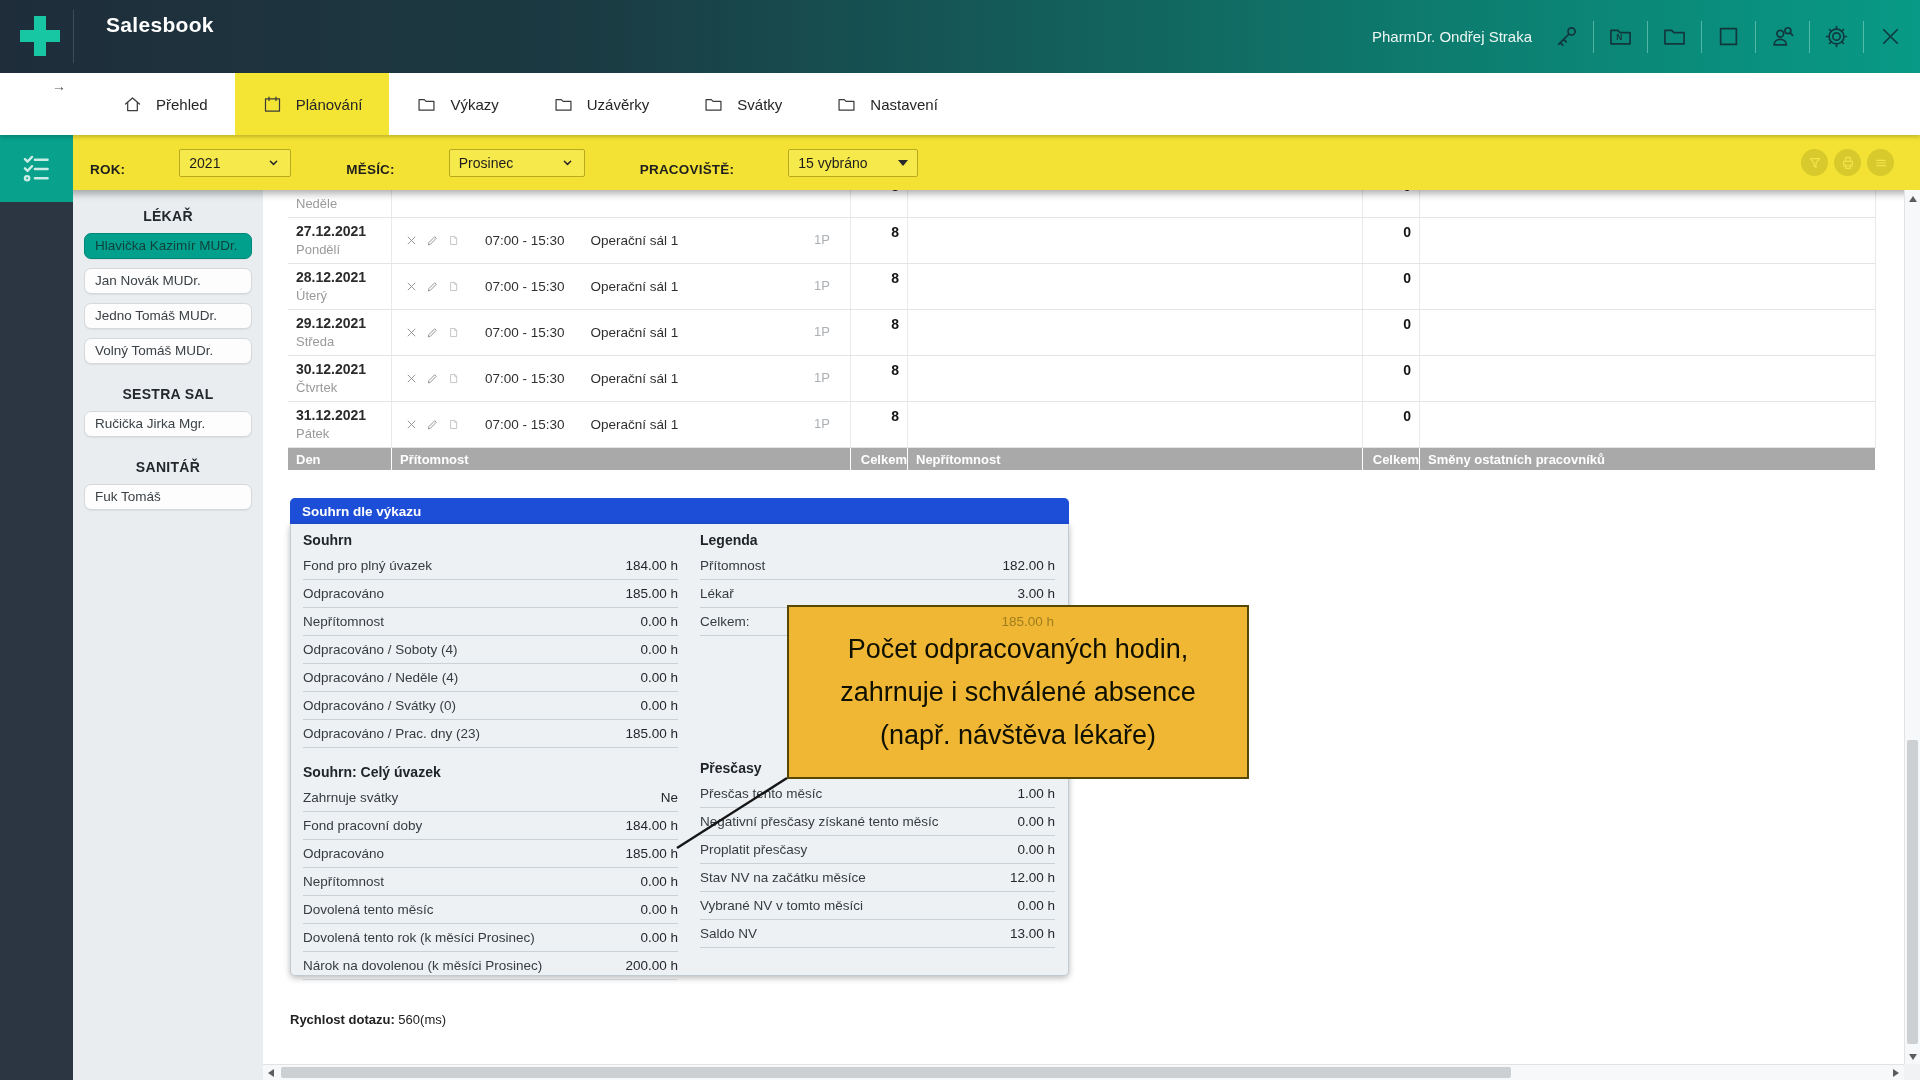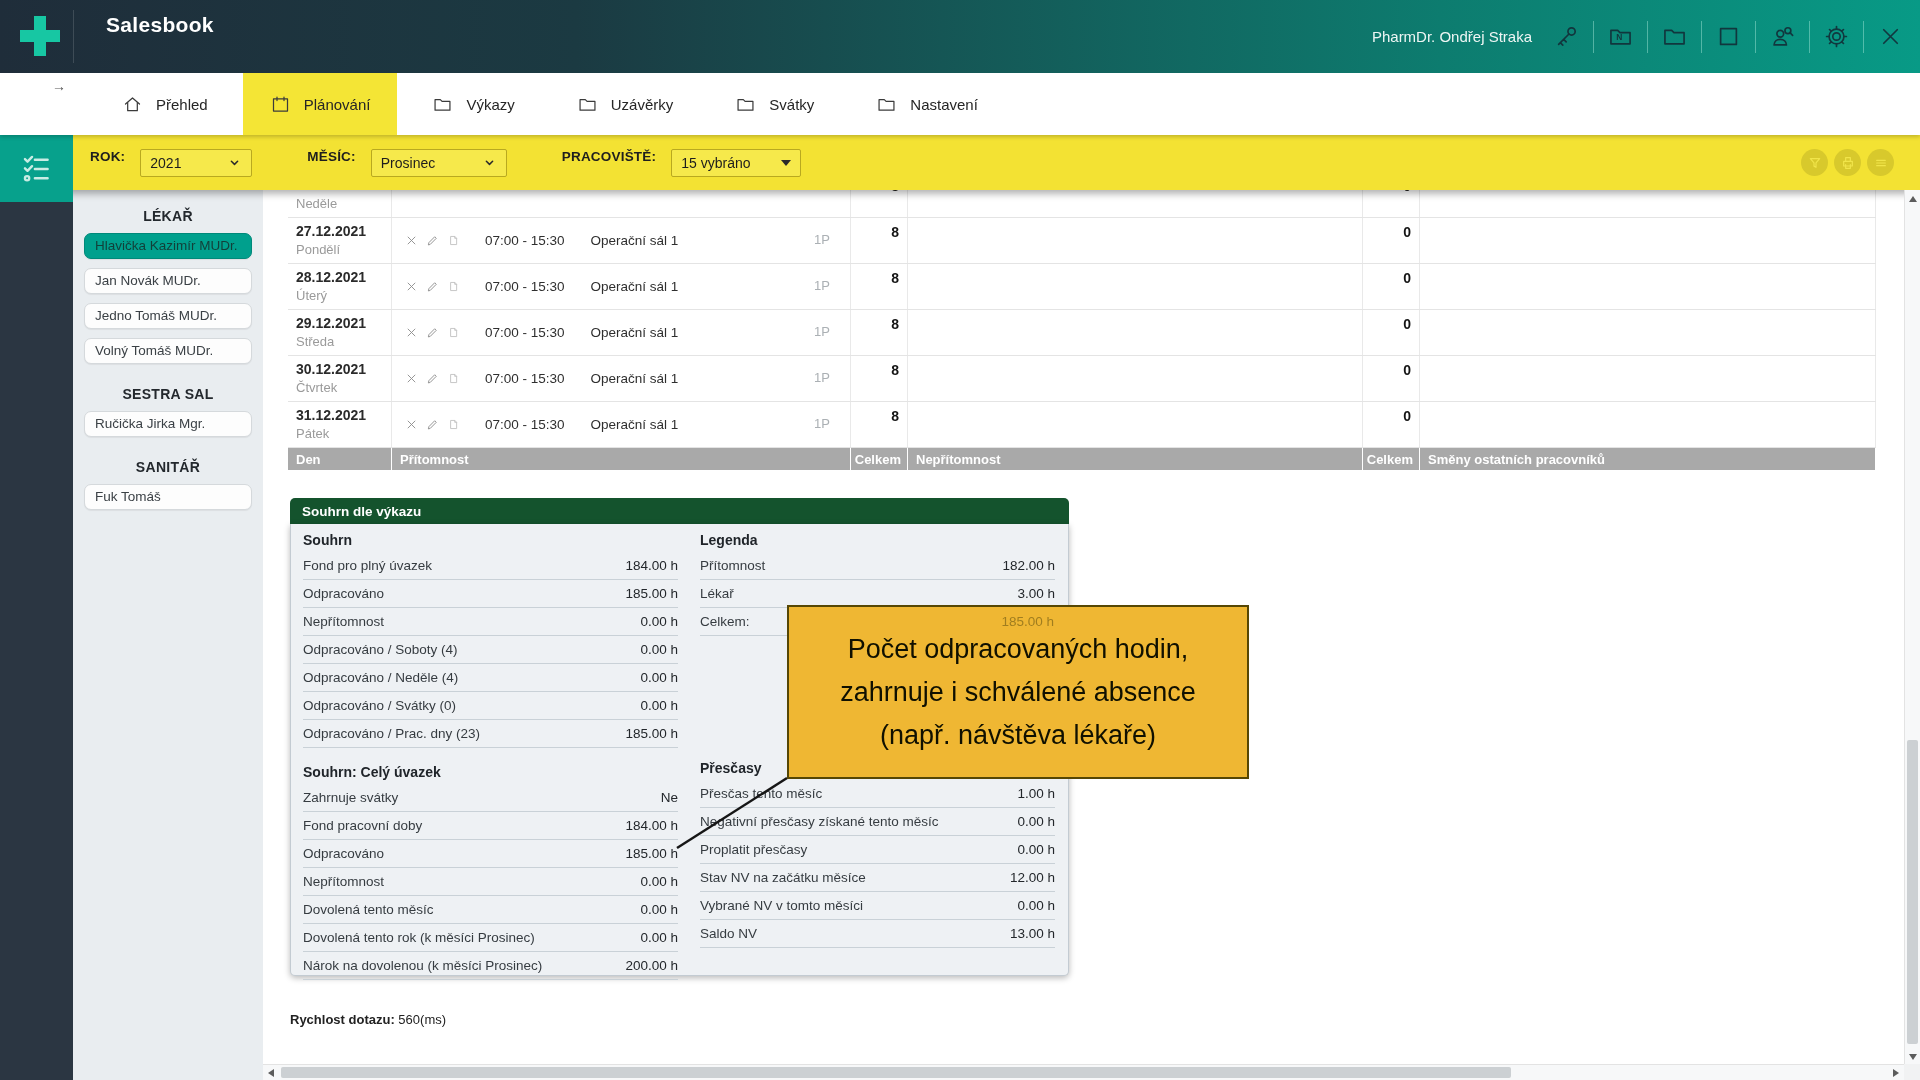--- a/index.html
+++ b/index.html
@@ -18,30 +18,30 @@
   .topbar-right{position:absolute;right:16px;top:0;height:73px;display:flex;align-items:center;gap:13px;}
   .user-name{color:#eef6f4;font-size:15px;margin-right:8px;cursor:pointer;}
   .tb-icon{width:27px;height:27px;color:#132833;opacity:.85;cursor:pointer;}
   .tb-icon svg{width:27px;height:27px;}
   .tb-div{width:1px;height:32px;background:rgba(170,235,220,.45);}
 
   
   .navbar{position:absolute;left:0;top:73px;width:100%;height:62px;background:#fff;z-index:40;
           box-shadow:0 2px 4px rgba(0,0,0,.2);}
   .nav-arrow{position:absolute;left:52px;top:5px;font-size:14px;color:#555;}
-  .tabs{position:absolute;left:95px;top:0;height:62px;display:flex;gap:8px;}
+  .tabs{position:absolute;left:95px;top:0;height:62px;display:flex;}
   .tab{display:flex;align-items:center;gap:13px;padding:0 27px;cursor:pointer;}
   .tab.active{background:#f4e535;}
   .tab .ic{width:21px;height:21px;color:#3b3b3b;stroke-width:1.4;}
   .tab-label{font-size:15px;color:#262626;}
 
   
   .filterbar{position:absolute;left:0;top:135px;width:100%;height:55px;background:#f3e233;z-index:4;
              box-shadow:0 4px 7px rgba(0,0,0,.3);display:flex;align-items:center;padding-left:90px;box-sizing:border-box;}
-  .f-group{display:flex;align-items:flex-start;margin-right:55px;}
+  .f-group{display:flex;align-items:flex-end;margin-right:55px;gap:39px;}
   .f-label{font-size:13.5px;font-weight:bold;color:#1e1e1e;margin-right:15px;letter-spacing:.2px;}
   .f-select{display:flex;align-items:center;justify-content:space-between;height:28px;background:#f6e94b;
             border:1px solid #b9a91f;border-radius:2px;padding:0 9px;font-size:14px;color:#1d1d1d;cursor:pointer;box-sizing:border-box;}
   .f-select .ic{width:15px;height:15px;stroke-width:2.4;color:#2a2a2a;margin-left:10px;}
   .caret{width:0;height:0;border-left:5px solid transparent;border-right:5px solid transparent;border-top:6px solid #2a2a2a;margin-left:10px;}
   .fb-actions{position:absolute;right:26px;top:14px;display:flex;gap:6px;}
   .circle-btn{width:27px;height:27px;border-radius:50%;background:#d8c92c;display:flex;align-items:center;justify-content:center;cursor:pointer;}
   .circle-btn .ic{width:16px;height:16px;color:#f1e54a;stroke-width:1.8;}
 
   
@@ -70,25 +70,25 @@
   .row-icons{display:flex;align-items:center;gap:6px;margin-left:12px;}
   .row-icons .ic{width:15px;height:15px;cursor:pointer;}
   .ri-del{color:#8f8f8f;}.ri-edit{color:#8f8f8f;}.ri-copy{color:#c3c3c3;}
   .t-time{margin-left:24px;font-size:13.5px;color:#2f2f2f;}
   .t-place{margin-left:26px;font-size:13.5px;color:#2f2f2f;}
   .t-tag{position:absolute;right:20px;top:14px;font-size:13px;color:#abb0b4;}
   .c-num{padding:6px 8px 0 0;text-align:right;font-size:14px;font-weight:bold;color:#141414;}
   .f-row{display:grid;grid-template-columns:104px 459px 57px 455px 57px 456px;height:22px;background:#a9a9a9;}
   .f-cell{display:flex;align-items:center;color:#fff;font-size:13px;font-weight:bold;padding-left:8px;
           border-right:1px solid #fff;box-sizing:border-box;white-space:nowrap;overflow:hidden;}
-  .f-cell.right{justify-content:flex-end;padding-right:6px;padding-left:0;}
+  .f-cell.right{justify-content:flex-end;padding-left:0;}
 
   
   .summary{position:absolute;left:27px;top:308px;width:779px;height:478px;}
-  .sum-header{height:26px;background:#14532d;border-radius:5px 5px 0 0;color:#fff;font-weight:bold;font-size:13.5px;
+  .sum-header{height:26px;background:#1d4ed8;border-radius:5px 5px 0 0;color:#fff;font-weight:bold;font-size:13.5px;
               display:flex;align-items:center;padding-left:12px;}
   .sum-body{position:absolute;left:0;right:0;top:26px;bottom:0;background:#eef1f4;border:1px solid #c3cbd2;border-top:none;
             border-radius:0 0 5px 5px;box-shadow:0 2px 6px rgba(0,0,0,.28);box-sizing:border-box;}
   .sum-col{position:absolute;top:4px;}
   .sum-col.left{left:12px;width:375px;}
   .sum-col.right{left:409px;width:355px;}
   .sum-h{height:24px;line-height:24px;font-size:14px;font-weight:bold;color:#20252a;}
   .sum-h.sec2{margin-top:12px;}
   .sum-spacer{height:108px;}
   .sum-row{height:27px;display:flex;justify-content:space-between;align-items:center;

